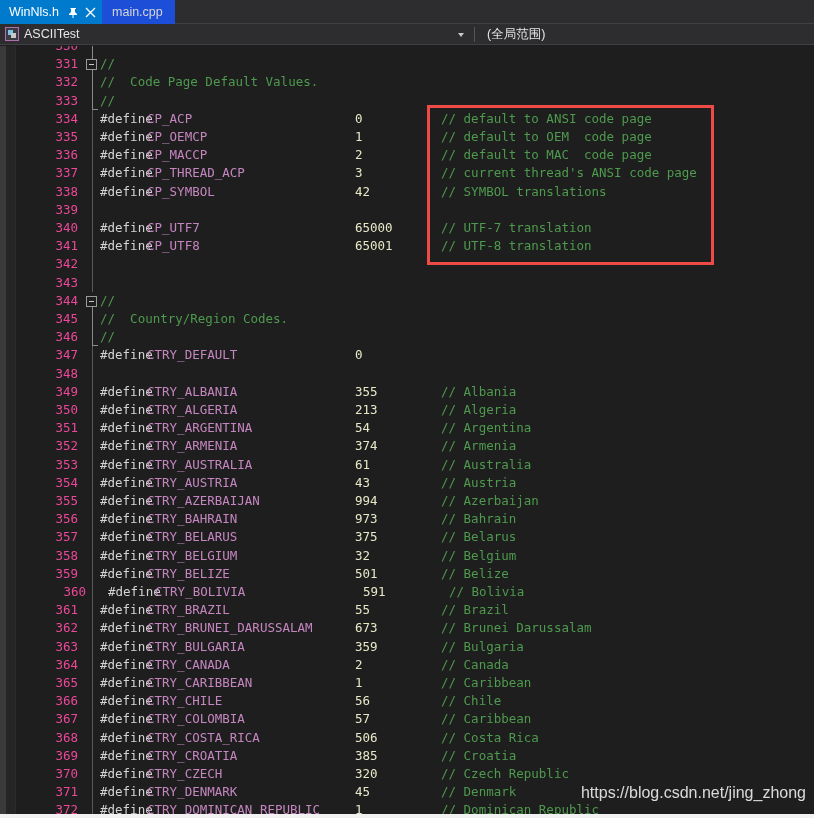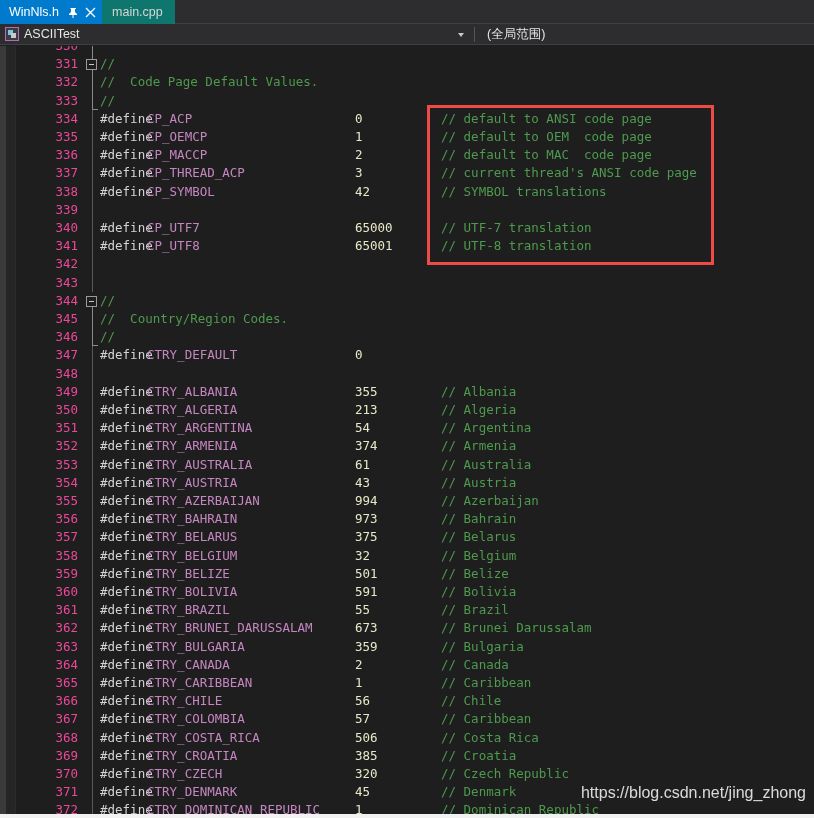--- a/index.html
+++ b/index.html
@@ -31,21 +31,21 @@
     font-size: 12.5px;
     color: #f1f1f1;
     height: 24px;
     white-space: nowrap;
   }
   .tab.active {
     background: #007acc;
     color: #ffffff;
   }
   .tab.inactive {
-    background: #0f766e;
+    background: #1d4ed8;
     color: #d6d6d6;
     padding-left: 10px;
     padding-right: 12px;
   }
   .tab .tablabel { line-height: 24px; }
   .tab-icons { display: flex; align-items: center; gap: 6px; margin-left: 9px; }
   .pin-icon, .close-icon {
     width: 11px; height: 11px;
     display: inline-block;
     position: relative;
@@ -284,21 +284,21 @@
         <div class="row" style="position:absolute;top:355px;left:0;width:814px;"><span class="lnum">350</span><span class="code"><span class="c-def kw">#define</span><span class="c-name macro">CTRY_ALGERIA</span><span class="c-val num">213</span><span class="c-cmt cmt">// Algeria</span></span></div>
         <div class="row" style="position:absolute;top:373.2px;left:0;width:814px;"><span class="lnum">351</span><span class="code"><span class="c-def kw">#define</span><span class="c-name macro">CTRY_ARGENTINA</span><span class="c-val num">54</span><span class="c-cmt cmt">// Argentina</span></span></div>
         <div class="row" style="position:absolute;top:391.4px;left:0;width:814px;"><span class="lnum">352</span><span class="code"><span class="c-def kw">#define</span><span class="c-name macro">CTRY_ARMENIA</span><span class="c-val num">374</span><span class="c-cmt cmt">// Armenia</span></span></div>
         <div class="row" style="position:absolute;top:409.59999999999997px;left:0;width:814px;"><span class="lnum">353</span><span class="code"><span class="c-def kw">#define</span><span class="c-name macro">CTRY_AUSTRALIA</span><span class="c-val num">61</span><span class="c-cmt cmt">// Australia</span></span></div>
         <div class="row" style="position:absolute;top:427.79999999999995px;left:0;width:814px;"><span class="lnum">354</span><span class="code"><span class="c-def kw">#define</span><span class="c-name macro">CTRY_AUSTRIA</span><span class="c-val num">43</span><span class="c-cmt cmt">// Austria</span></span></div>
         <div class="row" style="position:absolute;top:446px;left:0;width:814px;"><span class="lnum">355</span><span class="code"><span class="c-def kw">#define</span><span class="c-name macro">CTRY_AZERBAIJAN</span><span class="c-val num">994</span><span class="c-cmt cmt">// Azerbaijan</span></span></div>
         <div class="row" style="position:absolute;top:464.2px;left:0;width:814px;"><span class="lnum">356</span><span class="code"><span class="c-def kw">#define</span><span class="c-name macro">CTRY_BAHRAIN</span><span class="c-val num">973</span><span class="c-cmt cmt">// Bahrain</span></span></div>
         <div class="row" style="position:absolute;top:482.4px;left:0;width:814px;"><span class="lnum">357</span><span class="code"><span class="c-def kw">#define</span><span class="c-name macro">CTRY_BELARUS</span><span class="c-val num">375</span><span class="c-cmt cmt">// Belarus</span></span></div>
         <div class="row" style="position:absolute;top:500.59999999999997px;left:0;width:814px;"><span class="lnum">358</span><span class="code"><span class="c-def kw">#define</span><span class="c-name macro">CTRY_BELGIUM</span><span class="c-val num">32</span><span class="c-cmt cmt">// Belgium</span></span></div>
         <div class="row" style="position:absolute;top:518.8px;left:0;width:814px;"><span class="lnum">359</span><span class="code"><span class="c-def kw">#define</span><span class="c-name macro">CTRY_BELIZE</span><span class="c-val num">501</span><span class="c-cmt cmt">// Belize</span></span></div>
-        <div class="row" style="position:absolute;top:537px;left:0;width:801px;"><span class="lnum">360</span><span class="code"><span class="c-def kw">#define</span><span class="c-name macro">CTRY_BOLIVIA</span><span class="c-val num">591</span><span class="c-cmt cmt">// Bolivia</span></span></div>
+        <div class="row" style="position:absolute;top:537px;left:8px;width:801px;"><span class="lnum">360</span><span class="code"><span class="c-def kw">#define</span><span class="c-name macro">CTRY_BOLIVIA</span><span class="c-val num">591</span><span class="c-cmt cmt">// Bolivia</span></span></div>
         <div class="row" style="position:absolute;top:555.1999999999999px;left:0;width:814px;"><span class="lnum">361</span><span class="code"><span class="c-def kw">#define</span><span class="c-name macro">CTRY_BRAZIL</span><span class="c-val num">55</span><span class="c-cmt cmt">// Brazil</span></span></div>
         <div class="row" style="position:absolute;top:573.4px;left:0;width:814px;"><span class="lnum">362</span><span class="code"><span class="c-def kw">#define</span><span class="c-name macro">CTRY_BRUNEI_DARUSSALAM</span><span class="c-val num">673</span><span class="c-cmt cmt">// Brunei Darussalam</span></span></div>
         <div class="row" style="position:absolute;top:591.6px;left:0;width:814px;"><span class="lnum">363</span><span class="code"><span class="c-def kw">#define</span><span class="c-name macro">CTRY_BULGARIA</span><span class="c-val num">359</span><span class="c-cmt cmt">// Bulgaria</span></span></div>
         <div class="row" style="position:absolute;top:609.8px;left:0;width:814px;"><span class="lnum">364</span><span class="code"><span class="c-def kw">#define</span><span class="c-name macro">CTRY_CANADA</span><span class="c-val num">2</span><span class="c-cmt cmt">// Canada</span></span></div>
         <div class="row" style="position:absolute;top:628px;left:0;width:814px;"><span class="lnum">365</span><span class="code"><span class="c-def kw">#define</span><span class="c-name macro">CTRY_CARIBBEAN</span><span class="c-val num">1</span><span class="c-cmt cmt">// Caribbean</span></span></div>
         <div class="row" style="position:absolute;top:646.1999999999999px;left:0;width:814px;"><span class="lnum">366</span><span class="code"><span class="c-def kw">#define</span><span class="c-name macro">CTRY_CHILE</span><span class="c-val num">56</span><span class="c-cmt cmt">// Chile</span></span></div>
         <div class="row" style="position:absolute;top:664.4px;left:0;width:814px;"><span class="lnum">367</span><span class="code"><span class="c-def kw">#define</span><span class="c-name macro">CTRY_COLOMBIA</span><span class="c-val num">57</span><span class="c-cmt cmt">// Caribbean</span></span></div>
         <div class="row" style="position:absolute;top:682.6px;left:0;width:814px;"><span class="lnum">368</span><span class="code"><span class="c-def kw">#define</span><span class="c-name macro">CTRY_COSTA_RICA</span><span class="c-val num">506</span><span class="c-cmt cmt">// Costa Rica</span></span></div>
         <div class="row" style="position:absolute;top:700.8px;left:0;width:814px;"><span class="lnum">369</span><span class="code"><span class="c-def kw">#define</span><span class="c-name macro">CTRY_CROATIA</span><span class="c-val num">385</span><span class="c-cmt cmt">// Croatia</span></span></div>
         <div class="row" style="position:absolute;top:719px;left:0;width:814px;"><span class="lnum">370</span><span class="code"><span class="c-def kw">#define</span><span class="c-name macro">CTRY_CZECH</span><span class="c-val num">320</span><span class="c-cmt cmt">// Czech Republic</span></span></div>

